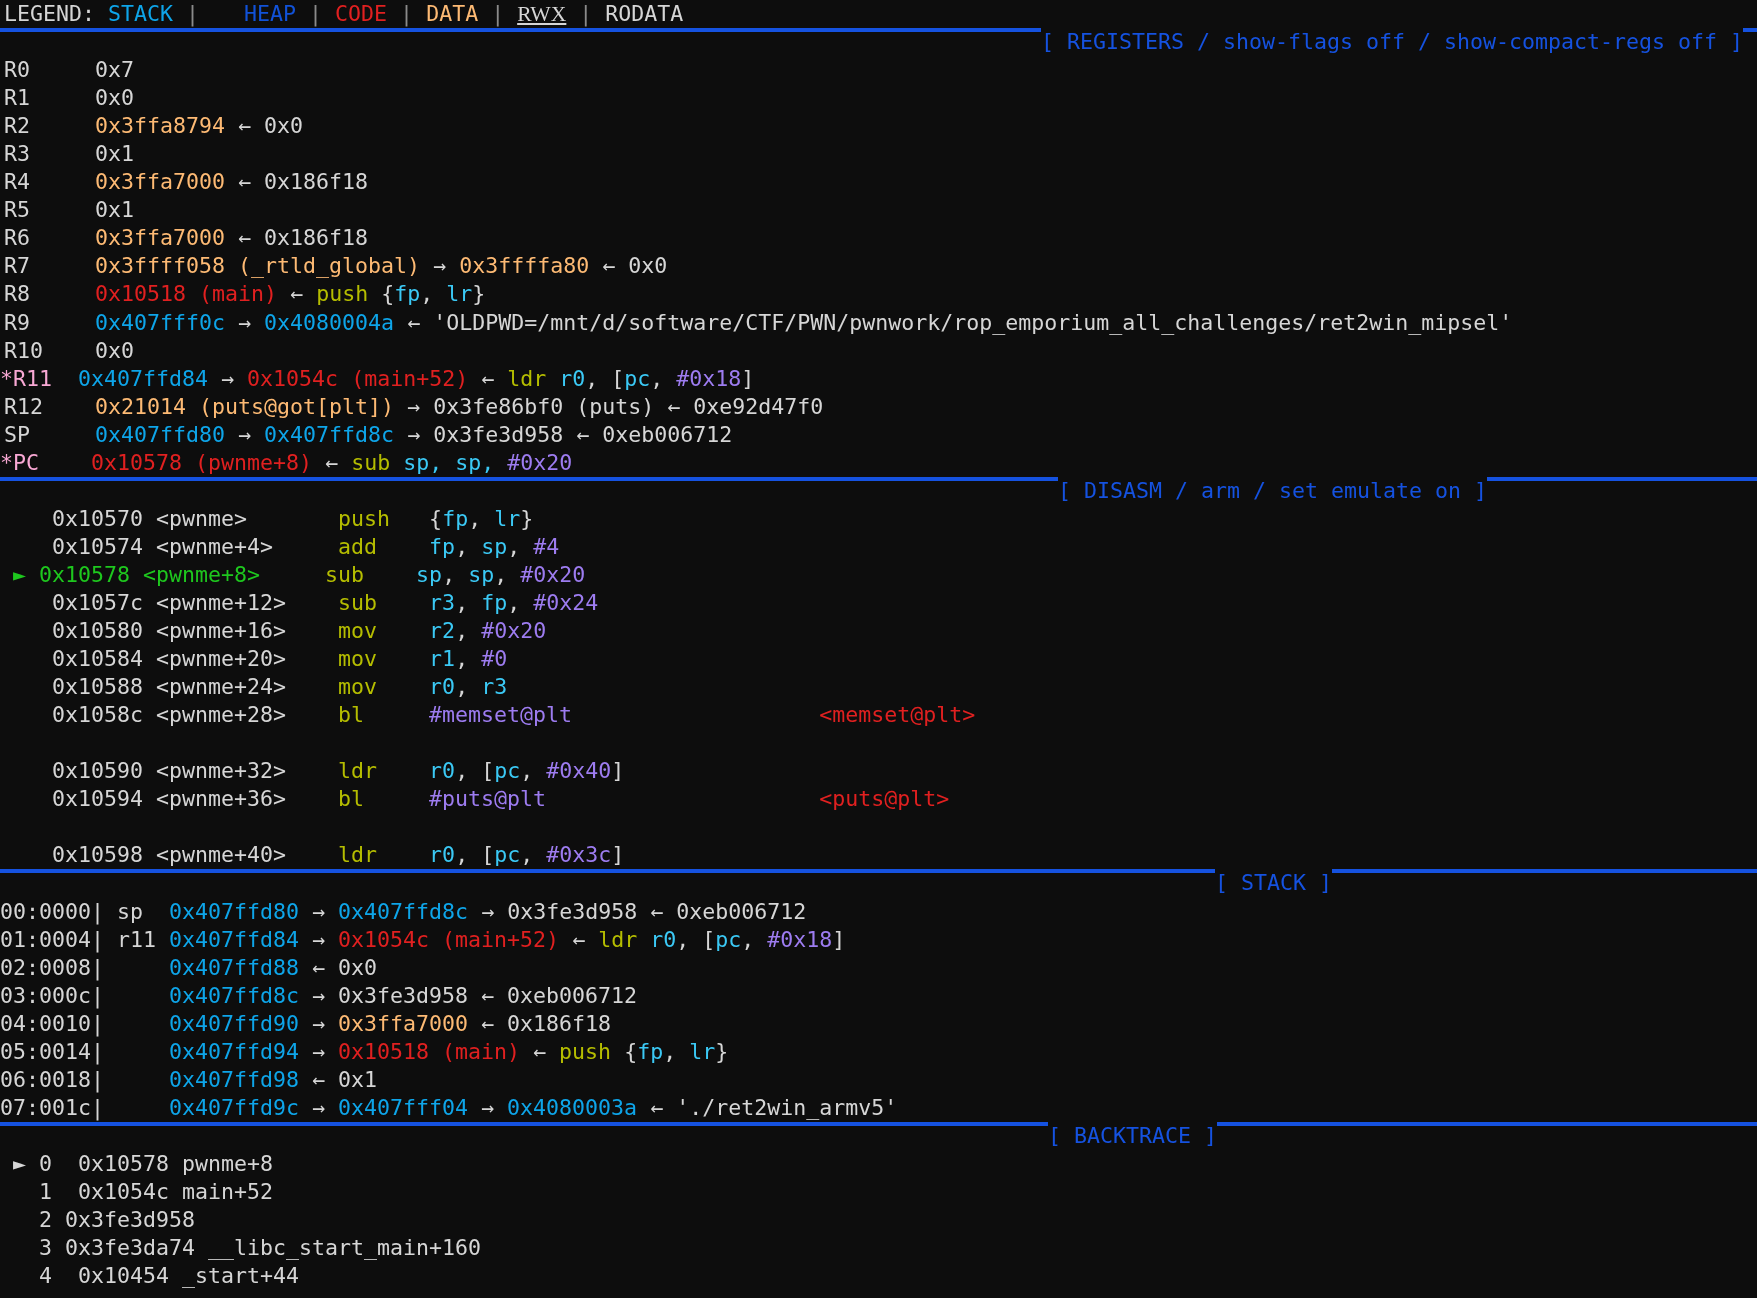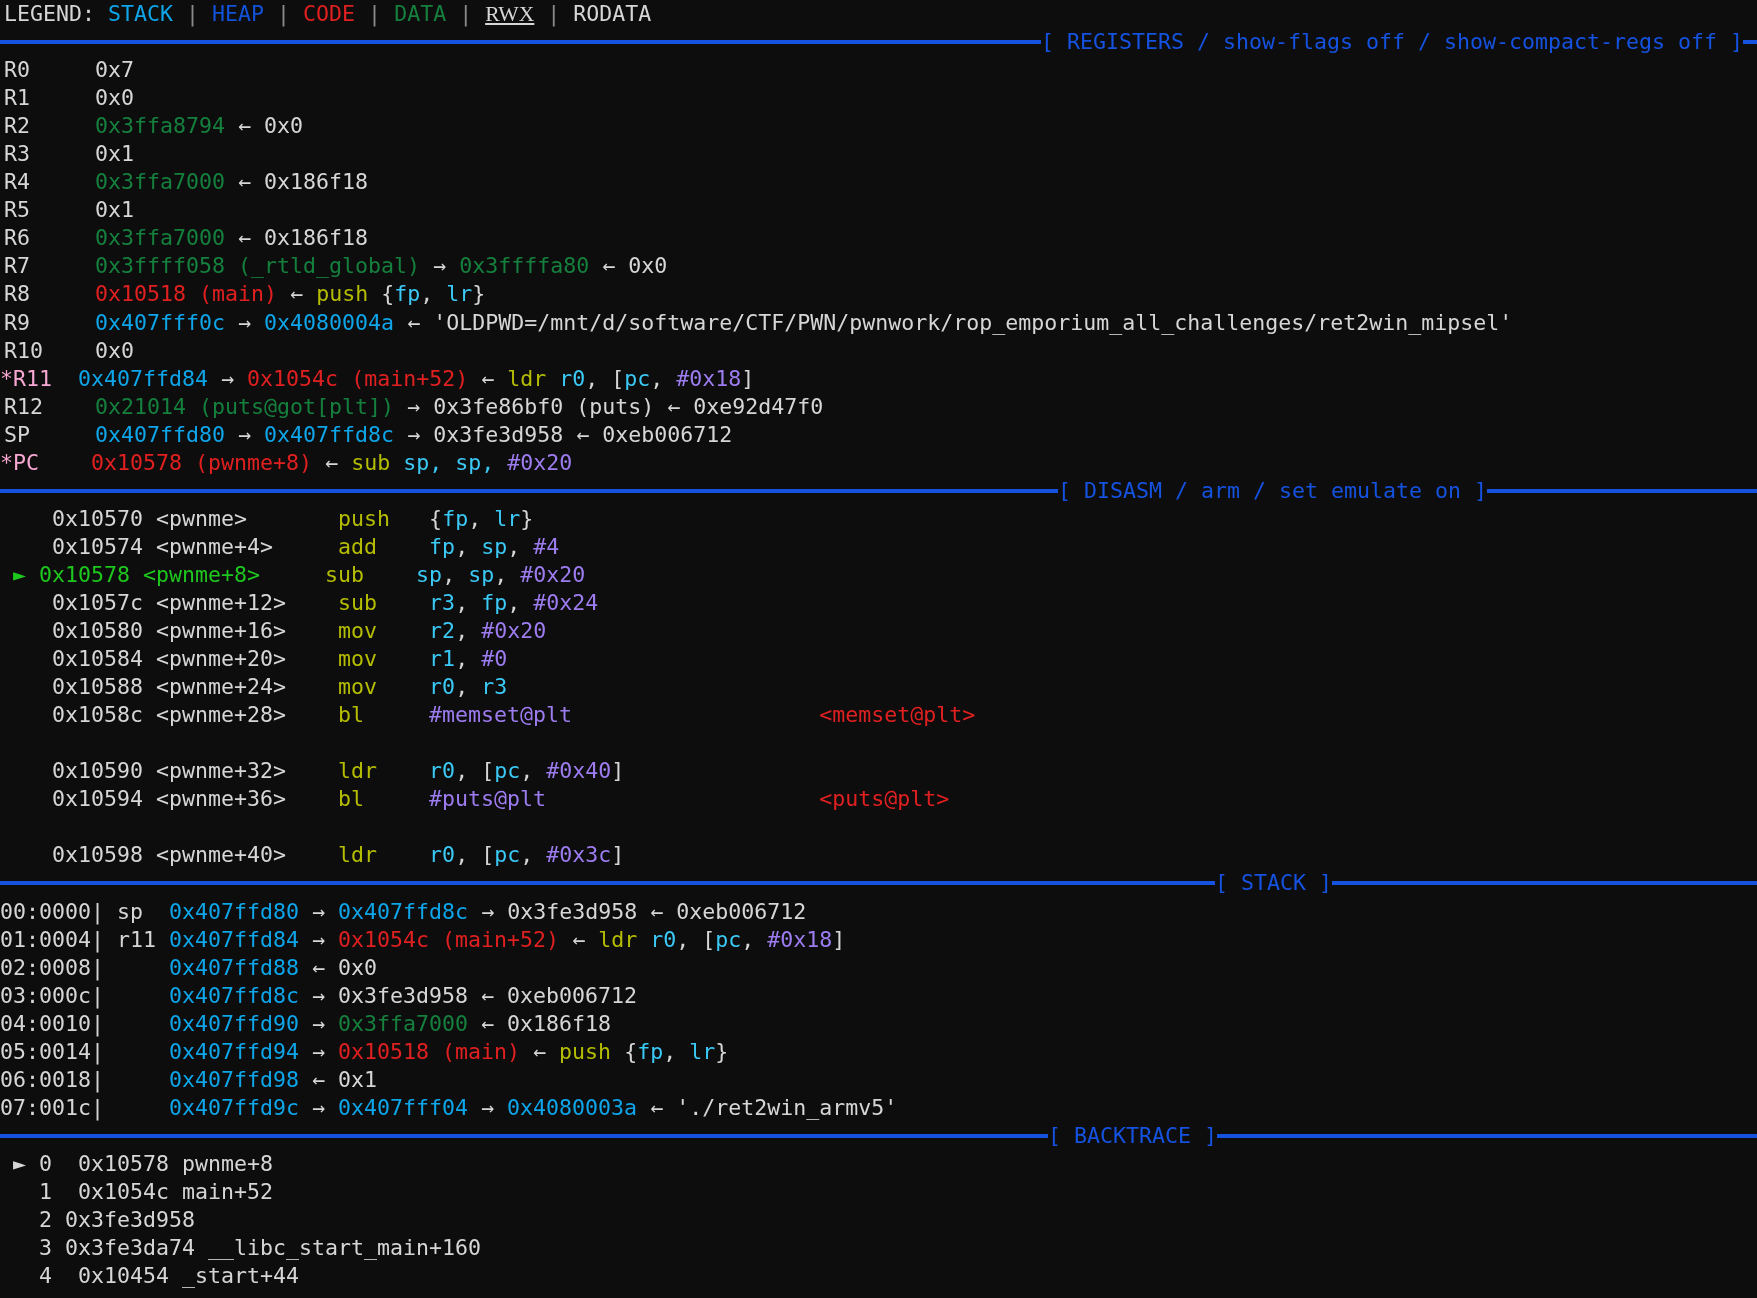--- a/index.html
+++ b/index.html
@@ -27,36 +27,36 @@
   .line {
     white-space: pre;
     height: 28.05px;
     line-height: 28.05px;
   }
   .blank { height: 28.05px; }
 
   
   .c-white   { color: #d6d6d6; }
   .c-stack   { color: #0ea5e9; }   
-  .c-heap    { color: #1152d8; }   
+  .c-heap    { color: #1152d8; margin-left: 32px; }   
   .c-code    { color: #e02020; }   
-  .c-data    { color: #15803d; margin-top: 31px; }   
+  .c-data    { color: #fdba74; margin-top: 31px; }   
   .c-rwx     { color: #d6d6d6; text-decoration: underline; font-family: Liberation Serif, serif; }
   .c-rodata  { color: #d6d6d6; }
   .c-green   { color: #1ec71e; }
   .c-mnemonic{ color: #b5bd00; }   
   .c-reg     { color: #3bc9f5; }   
   .c-imm     { color: #9d7cf0; }   
   .c-red     { color: #f9a8d4; }
   .c-sep     { color: #8a8a8a; }
 
   
   .sect {
     display: flex;
-    align-items: center;
+    align-items: flex-start;
     height: 28.05px;
     white-space: pre;
   }
   .rule {
     height: 4px;
     background: #1552e0;
     flex: 0 0 auto;
   }
   .rule-grow { flex: 1 1 auto; }
   .sect-title {

